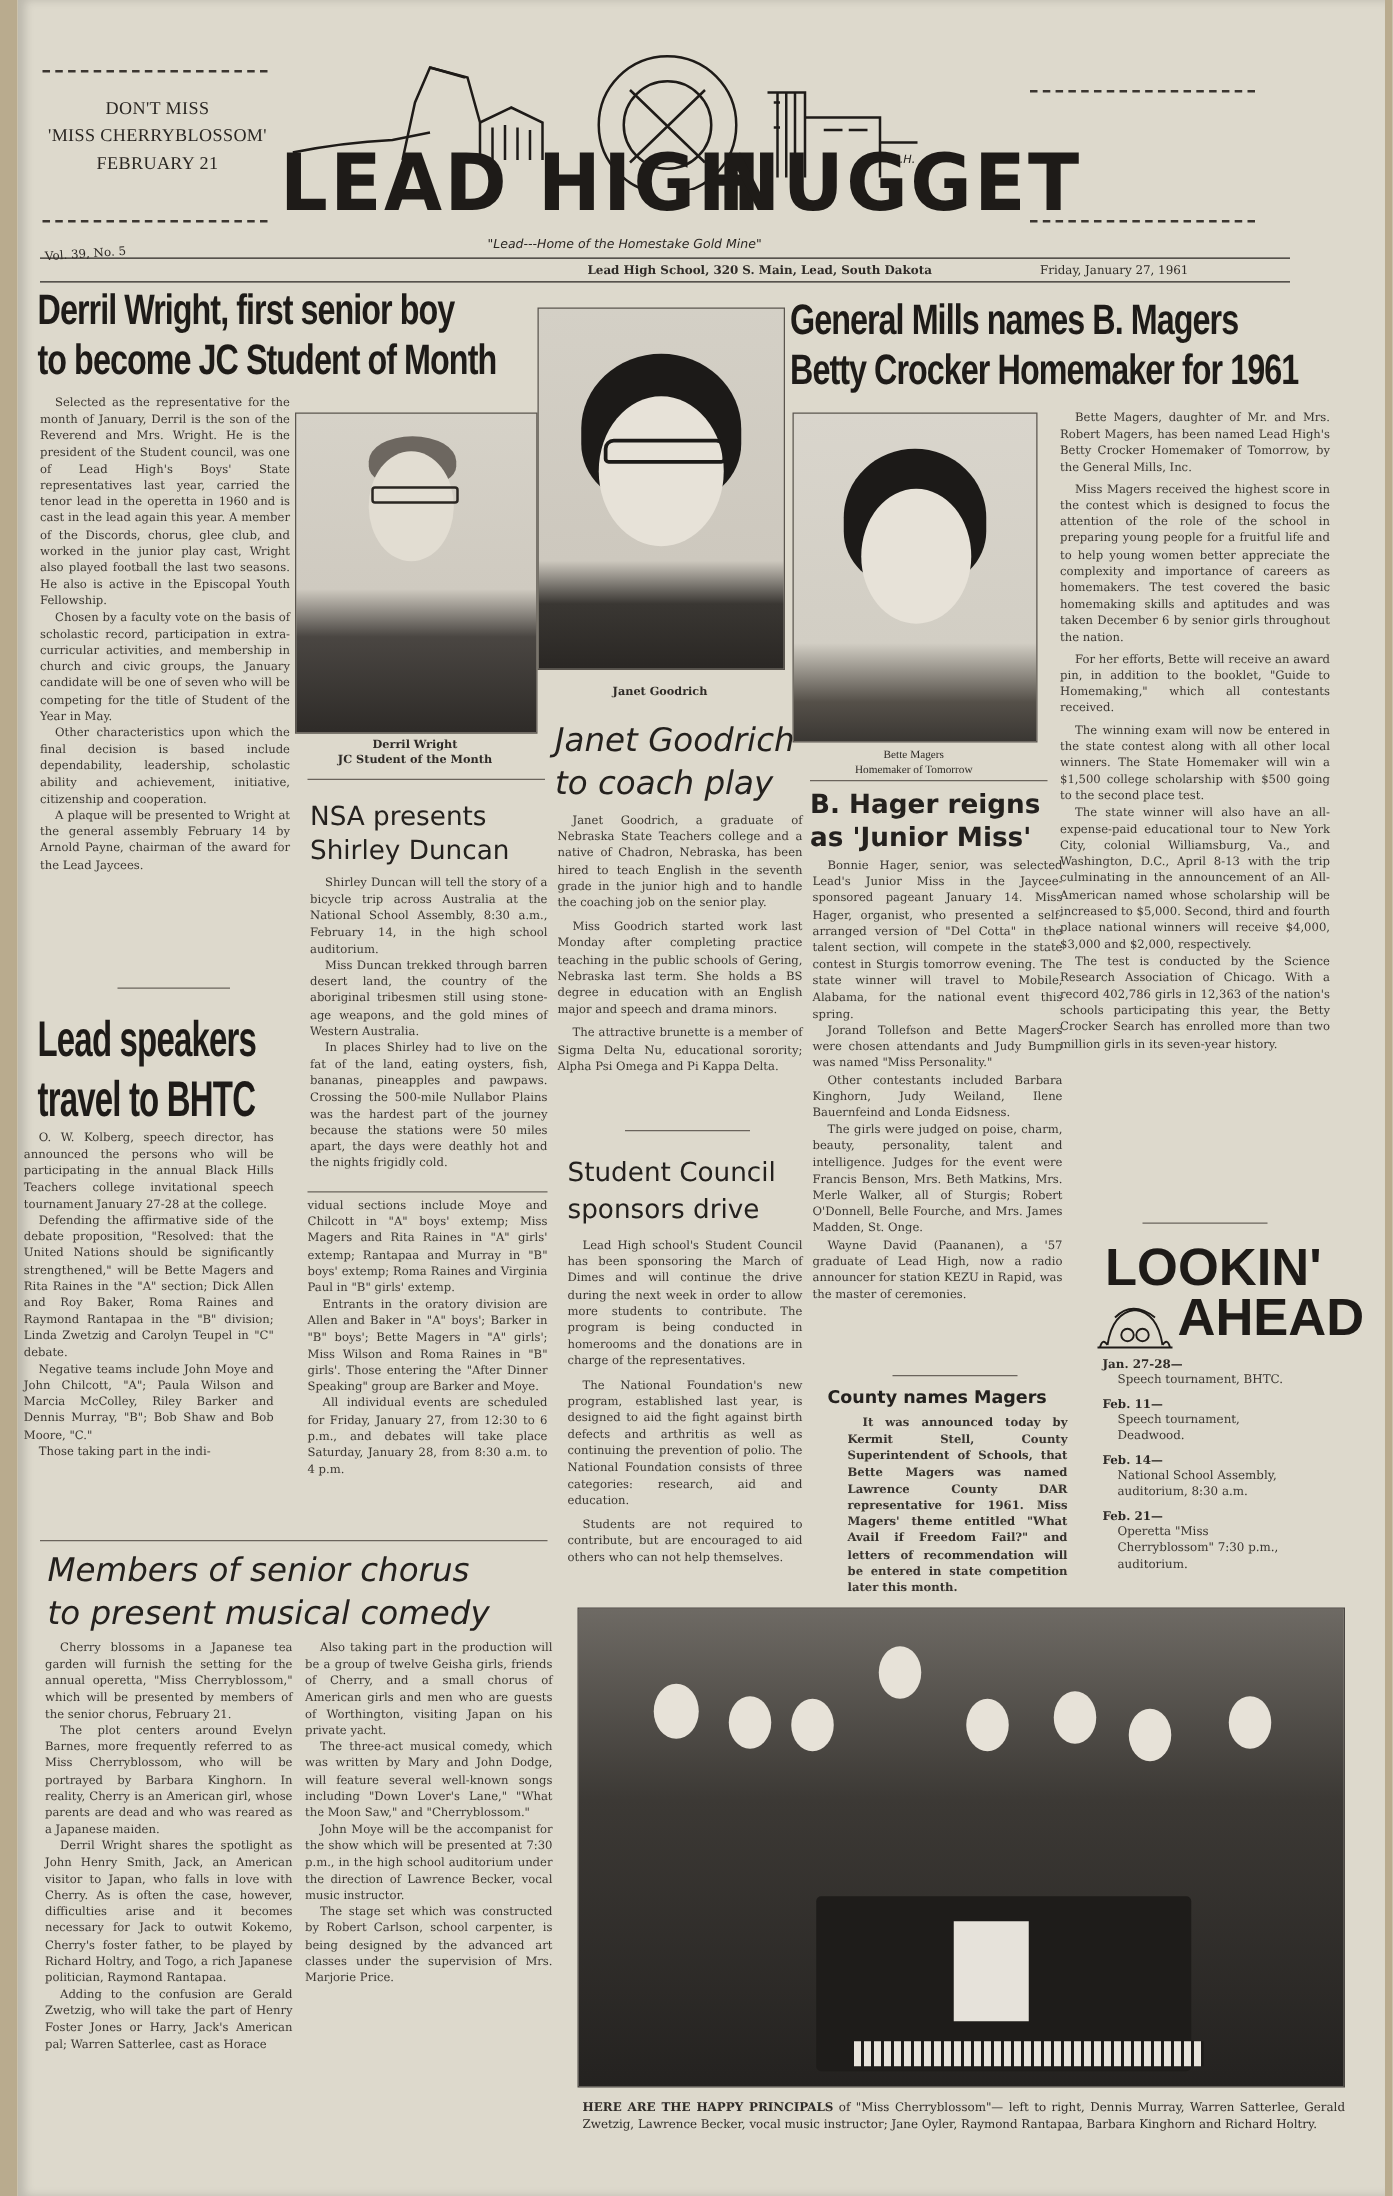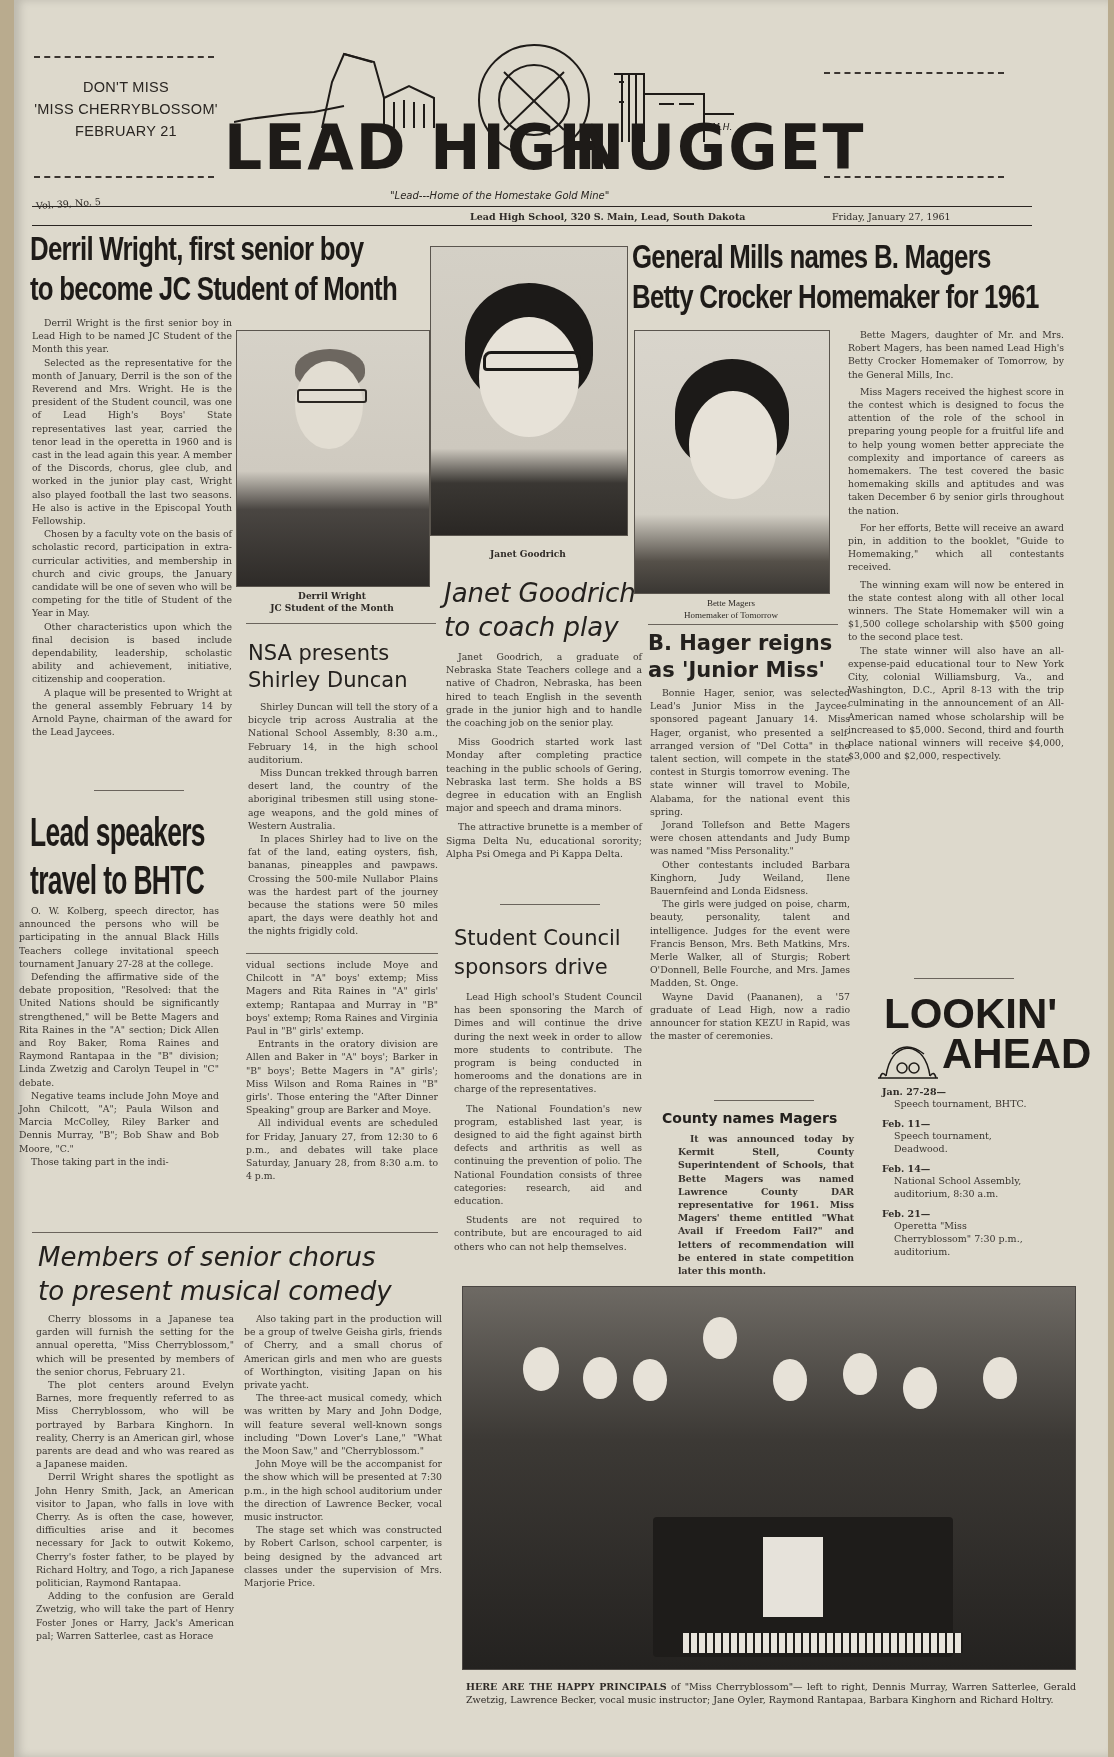--- a/index.html
+++ b/index.html
@@ -1,20 +1,20 @@
 <!DOCTYPE html>
 <html><head>
 <meta charset="utf-8">
 <style>
   html,body{margin:0;padding:0;}
   body{width:1114px;height:1757px;background:#b9ab8e;position:relative;overflow:hidden;font-family:"DejaVu Serif",serif;color:#2a2622;}
   .page{position:absolute;left:14px;top:0;width:1094px;height:1757px;background:#ddd9cc;box-shadow:inset 6px 0 8px rgba(0,0,0,.15);}
   .abs{position:absolute;}
   .dash{border-top:2px dashed #3a3530;}
-  .promo{font-family:Liberation Sans, sans-serif;text-align:center;font-size:14.5px;line-height:22px;letter-spacing:.3px;color:#2a2622;}
+  .promo{font-family:Liberation Serif, serif;text-align:center;font-size:14.5px;line-height:22px;letter-spacing:.3px;color:#2a2622;}
   .mast{font-family:"DejaVu Sans",sans-serif;font-weight:bold;font-size:60px;letter-spacing:2px;color:#1e1b18;transform:scaleY(1.05);}
   .motto{font-family:"DejaVu Sans",sans-serif;font-style:italic;font-size:10px;}
   .rule{border-top:1.5px solid #2a2622;}
   .meta{font-size:9.5px;color:#2f2b27;}
   .hcond{font-family:"Liberation Sans",sans-serif;font-weight:bold;transform-origin:left top;letter-spacing:-1px;color:#1e1b18;}
   .hsans{font-family:"DejaVu Sans",sans-serif;color:#24211e;}
   .hital{font-family:"DejaVu Sans",sans-serif;font-style:italic;color:#24211e;}
   .body{font-size:9.3px;line-height:13.2px;text-align:justify;color:#39342f;}
   .body p{margin:0;text-indent:12px;}
   .cap{font-size:9px;line-height:12px;text-align:center;color:#2f2b27;}
@@ -68,21 +68,20 @@
   <div class="abs meta" style="left:22px;top:198px;transform:rotate(-4deg);">Vol. 39, No. 5</div>
   <div class="abs meta" style="left:456px;top:211px;font-weight:bold;">Lead High School, 320 S. Main, Lead, South Dakota</div>
   <div class="abs meta" style="left:818px;top:211px;">Friday, January 27, 1961</div>
   <div class="abs rule" style="left:18px;top:225px;width:1000px;"></div>
 
   <div class="abs hcond" style="left:16px;top:228px;font-size:34px;line-height:40px;transform:scaleX(.76);white-space:nowrap;">
     <div>Derril Wright, first senior boy</div>
     <div>to become JC Student of Month</div>
   </div>
   <div class="abs body" style="left:18px;top:316px;width:200px;">
-    <p>Derril Wright is the first senior boy in Lead High to be named JC Student of the Month this year.</p>
     <p>Selected as the representative for the month of January, Derril is the son of the Reverend and Mrs. Wright. He is the president of the Student council, was one of Lead High's Boys' State representatives last year, carried the tenor lead in the operetta in 1960 and is cast in the lead again this year. A member of the Discords, chorus, glee club, and worked in the junior play cast, Wright also played football the last two seasons. He also is active in the Episcopal Youth Fellowship.</p>
     <p>Chosen by a faculty vote on the basis of scholastic record, participation in extra-curricular activities, and membership in church and civic groups, the January candidate will be one of seven who will be competing for the title of Student of the Year in May.</p>
     <p>Other characteristics upon which the final decision is based include dependability, leadership, scholastic ability and achievement, initiative, citizenship and cooperation.</p>
     <p>A plaque will be presented to Wright at the general assembly February 14 by Arnold Payne, chairman of the award for the Lead Jaycees.</p>
   </div>
   <div class="abs photo" style="left:222px;top:330px;width:192px;height:255px;background:linear-gradient(180deg,#d6d2c8 0%,#cfcac0 55%,#4a4642 70%,#2e2b28 100%);">
     <div class="hair" style="left:58px;top:18px;width:70px;height:40px;background:#6d6760;"></div>
     <div class="face" style="left:58px;top:30px;width:68px;height:88px;background:#e2ddd2;"></div>
     <div class="abs" style="left:60px;top:58px;width:66px;height:10px;border:2px solid #2a2622;border-radius:3px;"></div>
   </div>
@@ -159,20 +158,21 @@
     <div>Bette Magers</div>
     <div>Homemaker of Tomorrow</div>
   </div>
   <div class="abs divider" style="left:634px;top:624px;width:190px;"></div>
   <div class="abs body" style="left:834px;top:328px;width:216px;">
     <p>Bette Magers, daughter of Mr. and Mrs. Robert Magers, has been named Lead High's Betty Crocker Homemaker of Tomorrow, by the General Mills, Inc.</p>
     <p style="margin-top:4px">Miss Magers received the highest score in the contest which is designed to focus the attention of the role of the school in preparing young people for a fruitful life and to help young women better appreciate the complexity and importance of careers as homemakers. The test covered the basic homemaking skills and aptitudes and was taken December 6 by senior girls throughout the nation.</p>
     <p style="margin-top:4px">For her efforts, Bette will receive an award pin, in addition to the booklet, "Guide to Homemaking," which all contestants received.</p>
     <p style="margin-top:4px">The winning exam will now be entered in the state contest along with all other local winners. The State Homemaker will win a $1,500 college scholarship with $500 going to the second place test.</p>
     <p>The state winner will also have an all-expense-paid educational tour to New York City, colonial Williamsburg, Va., and Washington, D.C., April 8-13 with the trip culminating in the announcement of an All-American named whose scholarship will be increased to $5,000. Second, third and fourth place national winners will receive $4,000, $3,000 and $2,000, respectively.</p>
+    <p>The test is conducted by the Science Research Association of Chicago. With a record 402,786 girls in 12,363 of the nation's schools participating this year, the Betty Crocker Search has enrolled more than two million girls in its seven-year history.</p>
   </div>
   <div class="abs divider" style="left:900px;top:978px;width:100px;"></div>
 
   <div class="abs hsans" style="left:634px;top:630px;font-size:21px;line-height:27px;font-weight:bold;">
     <div>B. Hager reigns</div>
     <div>as 'Junior Miss'</div>
   </div>
   <div class="abs body" style="left:636px;top:686px;width:200px;">
     <p>Bonnie Hager, senior, was selected Lead's Junior Miss in the Jaycee-sponsored pageant January 14. Miss Hager, organist, who presented a self-arranged version of "Del Cotta" in the talent section, will compete in the state contest in Sturgis tomorrow evening. The state winner will travel to Mobile, Alabama, for the national event this spring.</p>
     <p>Jorand Tollefson and Bette Magers were chosen attendants and Judy Bump was named "Miss Personality."</p>

